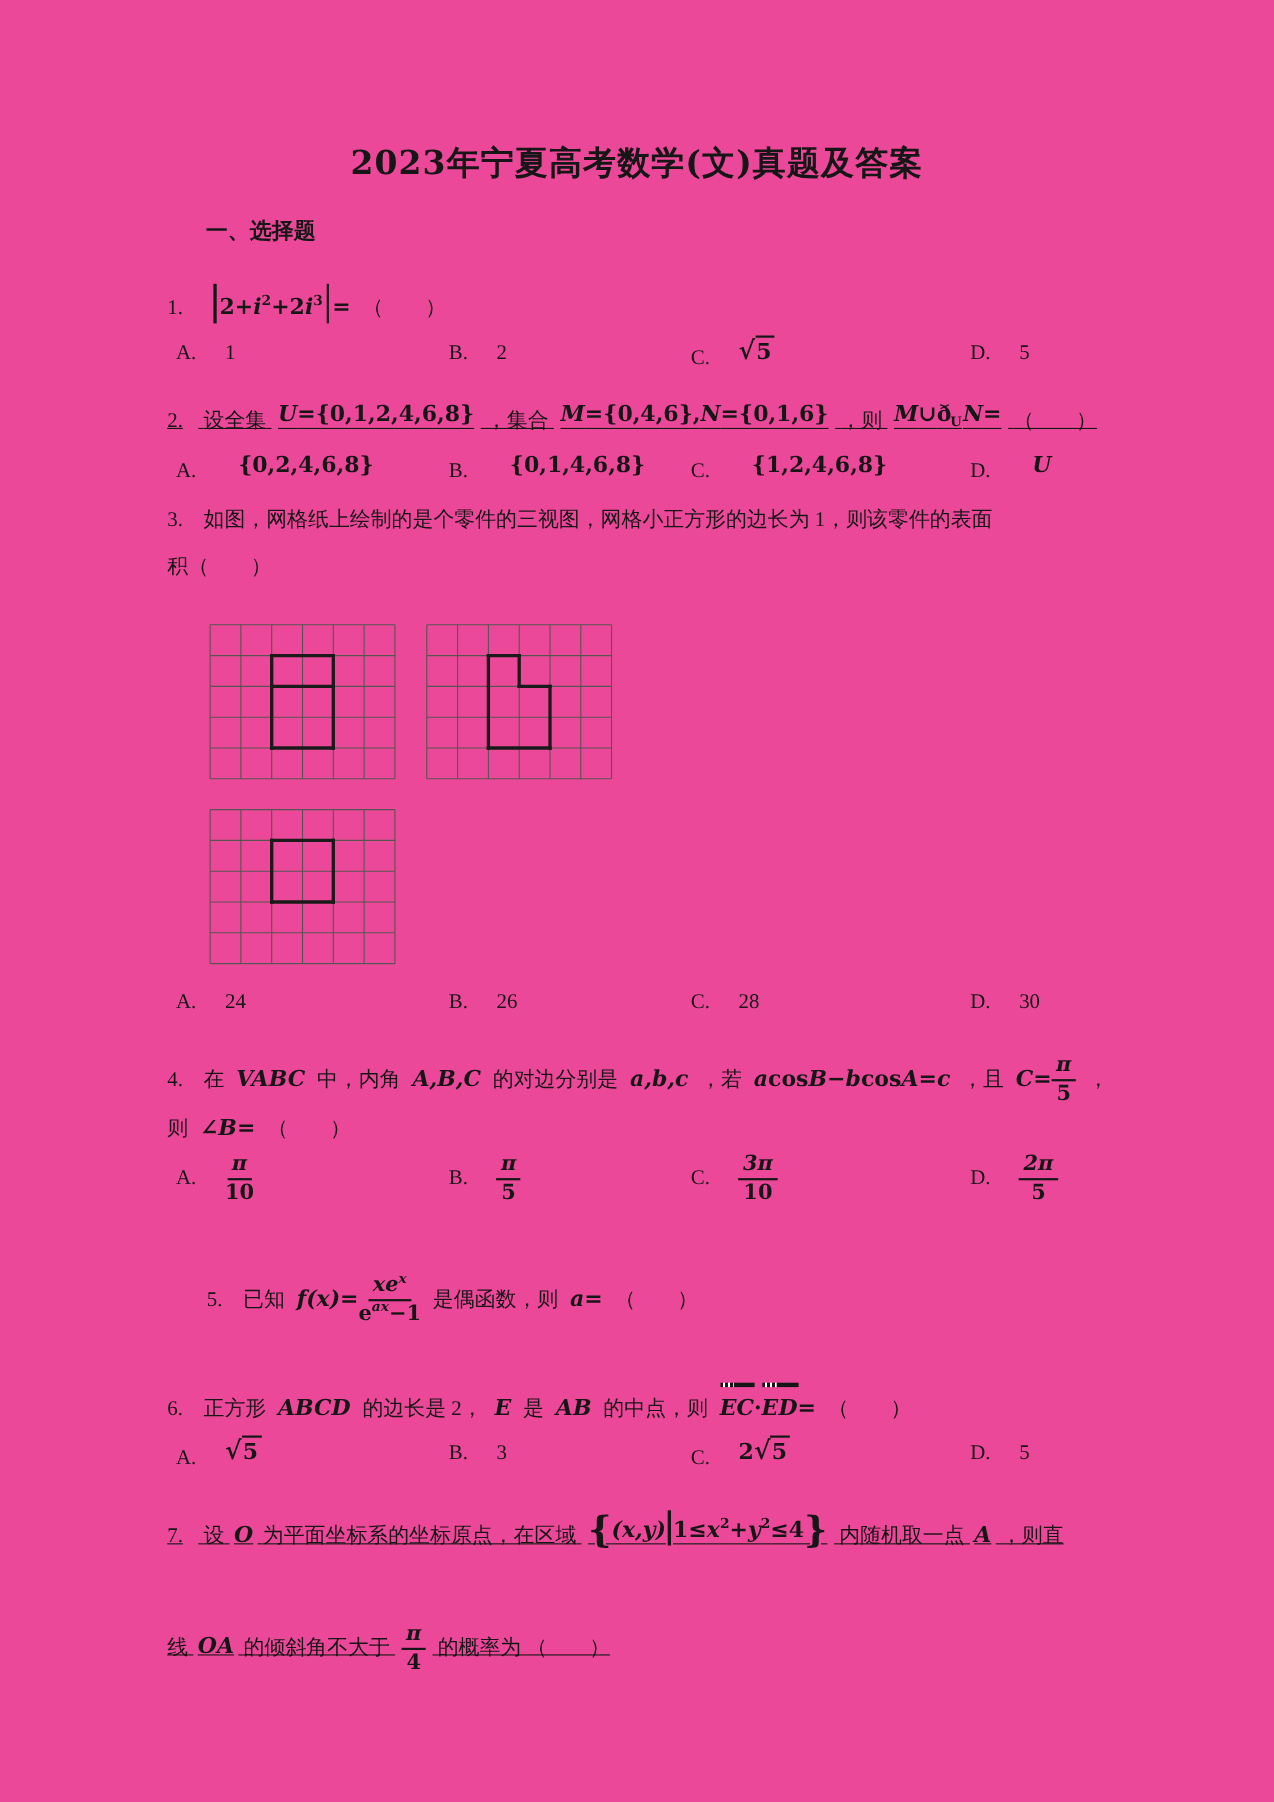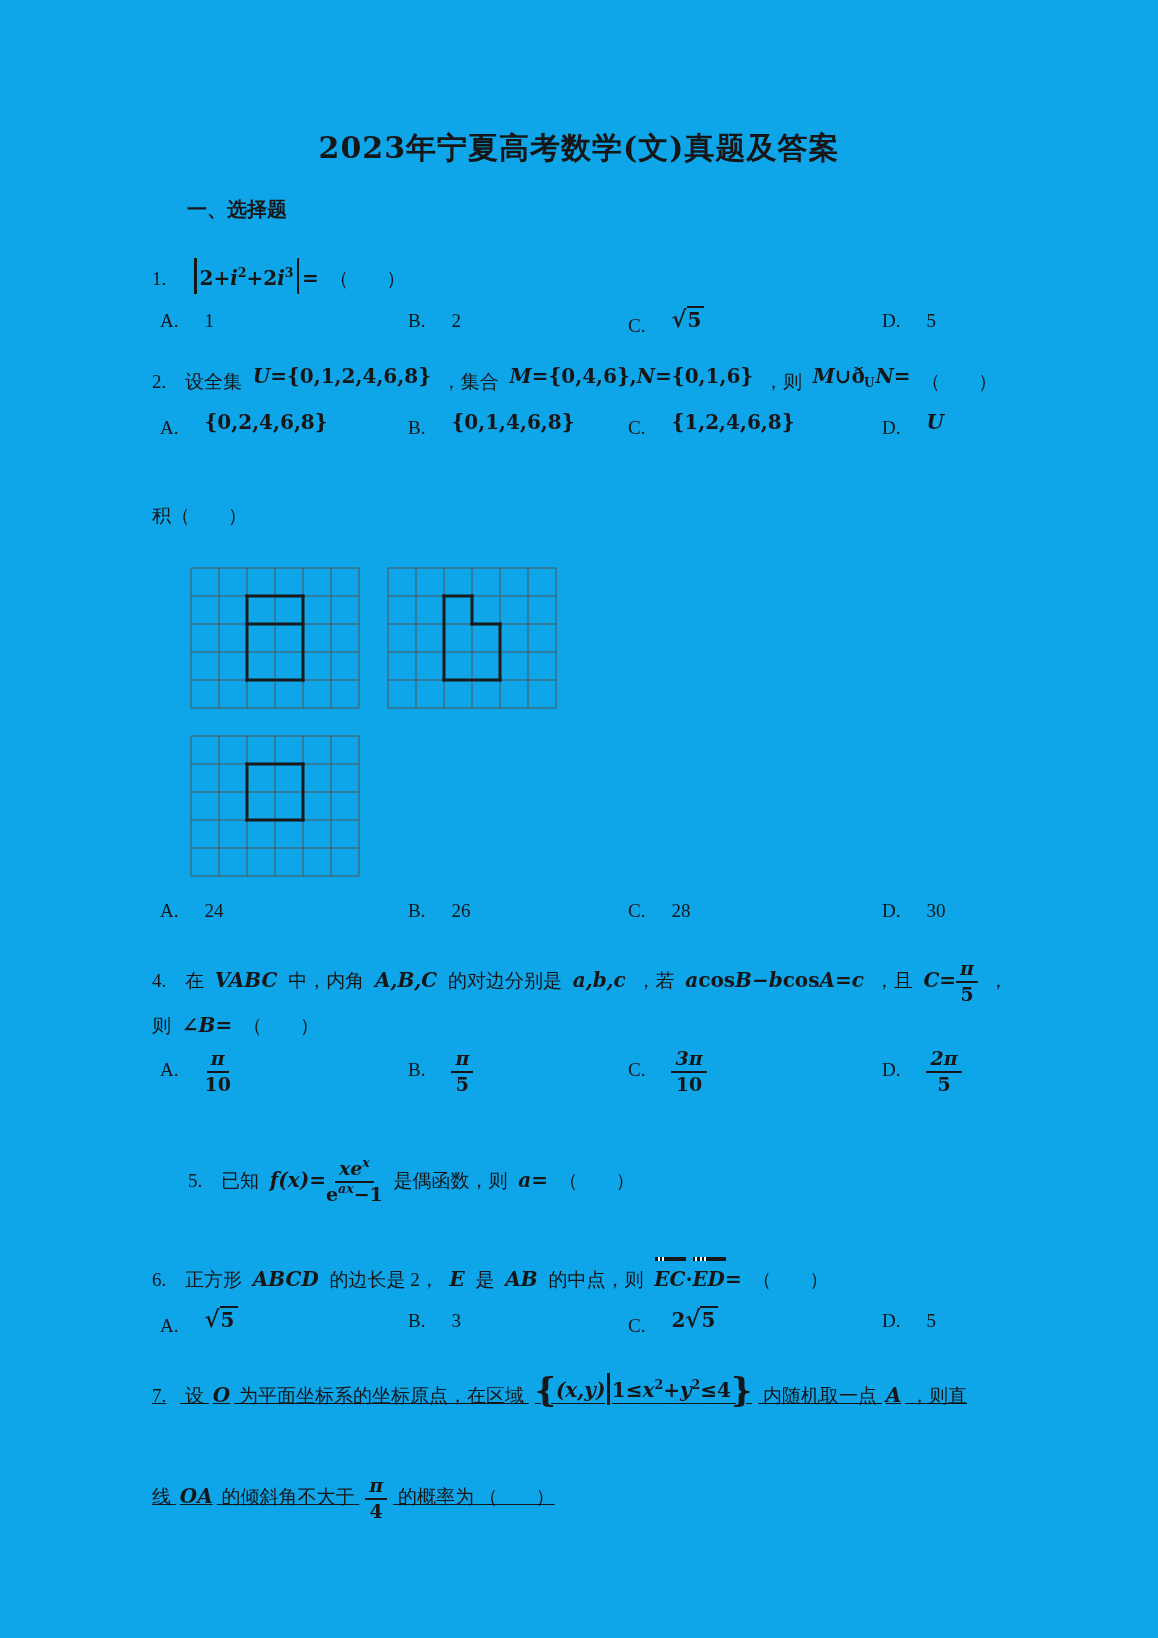--- a/index.html
+++ b/index.html
@@ -1,26 +1,26 @@
 <!DOCTYPE html>
 <html><head>
 <meta charset="utf-8">
 <style>
   html,body { margin:0; padding:0; background:#ffffff; }
   .page {
     position:relative; width:1158px; height:1638px; overflow:hidden;
-    background:#0ea5e9; color:#161616;
+    background:#ec4899; color:#161616;
     font-family:"Liberation Serif","DejaVu Serif",serif;
   }
   .line { position:absolute; left:152px; line-height:30px; font-size:19px; white-space:nowrap; }
   .title { position:absolute; top:128px; left:0; width:1158px; text-align:center;
            font-size:30px; font-weight:bold; font-family:"DejaVu Serif","Liberation Serif",serif; letter-spacing:1px; }
   .section { position:absolute; top:196px; left:168px; font-size:20px; font-weight:bold;margin-left:19px; }
   .qnum { margin-right:14px; }
-  .math { font-family:"DejaVu Serif",serif; font-weight:bold; font-size:20px; }
+  .math { font-family:"DejaVu Serif",serif; font-weight:bold; font-size:20px;margin-left:12px; }
   .mi { font-style:italic; }
   .mx { margin:0 6px; }
   .raise { position:relative; top:-5px; }
   .sp { font-size:12.5px; position:relative; top:-8px; }
   .sb { font-size:12px; position:relative; top:4px; left:-1px; }
   .vbar { display:inline-block; width:2.5px; height:36px; background:#161616; vertical-align:-9px; margin:0 3px; }
   .tbar { display:inline-block; width:2.5px; height:32px; background:#161616; vertical-align:-8px; margin:0 2px; }
   .bbr { font-size:33px; font-weight:bold; vertical-align:-5px; font-family:"DejaVu Serif",serif; }
   .frac { display:inline-flex; flex-direction:column; align-items:center; vertical-align:middle;
           line-height:1.15; font-family:"DejaVu Serif",serif; font-weight:bold; font-size:19px; text-align:center; }
@@ -56,37 +56,41 @@
     <span class="math mx"><span class="vbar"></span><span>2+</span><span class="mi">i</span><span class="sp">2</span><span>+2</span><span class="mi">i</span><span class="sp">3</span><span class="vbar"></span><span>=</span></span>
     <span>（　　）</span>
   </div>
   <div class="optrow" style="top:310px;">
     <span class="opt o1"><span class="olabel">A.</span><span>1</span></span>
     <span class="opt o2"><span class="olabel">B.</span><span>2</span></span>
     <span class="opt o3"><span class="olabel">C.</span><span class="sqrt raise"><span class="sgn">√</span><span class="rad">5</span></span></span>
     <span class="opt o4"><span class="olabel">D.</span><span>5</span></span>
   </div>
 
-  <div class="line" style="top:366px;">
+  <div class="line" style="top:366px;text-decoration:underline;">
     <span class="qnum">2.</span>
     <span>设全集</span>
     <span class="math mx raise"><span class="mi">U</span><span>={0,1,2,4,6,8}</span></span>
     <span>，集合</span>
     <span class="math mx raise"><span class="mi">M</span><span>={0,4,6},</span><span class="mi">N</span><span>={0,1,6}</span></span>
     <span>，则</span>
     <span class="math mx raise"><span class="mi">M</span><span>∪</span><span>ð</span><span class="sb">U</span><span class="mi">N</span><span>=</span></span>
     <span>（　　）</span>
   </div>
   <div class="optrow" style="top:415px;">
     <span class="opt o1"><span class="olabel">A.</span><span class="math raise">{0,2,4,6,8}</span></span>
     <span class="opt o2"><span class="olabel">B.</span><span class="math raise">{0,1,4,6,8}</span></span>
     <span class="opt o3"><span class="olabel">C.</span><span class="math raise">{1,2,4,6,8}</span></span>
     <span class="opt o4"><span class="olabel">D.</span><span class="math mi raise">U</span></span>
   </div>
 
+  <div class="line" style="top:458px;">
+    <span class="qnum">3.</span>
+    <span>如图，网格纸上绘制的是个零件的三视图，网格小正方形的边长为 1，则该零件的表面</span>
+  </div>
   <div class="line" style="top:501px;">
     <span>积（　　）</span>
   </div>
 
   <div class="figs">
     <svg class="fig" width="170" height="142" viewBox="0 0 170 142" style="left: 30px; top: 37px;">
         <g stroke="#555555" stroke-width="1">
           <line x1="1" y1="1" x2="169" y2="1"></line>
           <line x1="1" y1="29" x2="169" y2="29"></line>
           <line x1="1" y1="57" x2="169" y2="57"></line>

